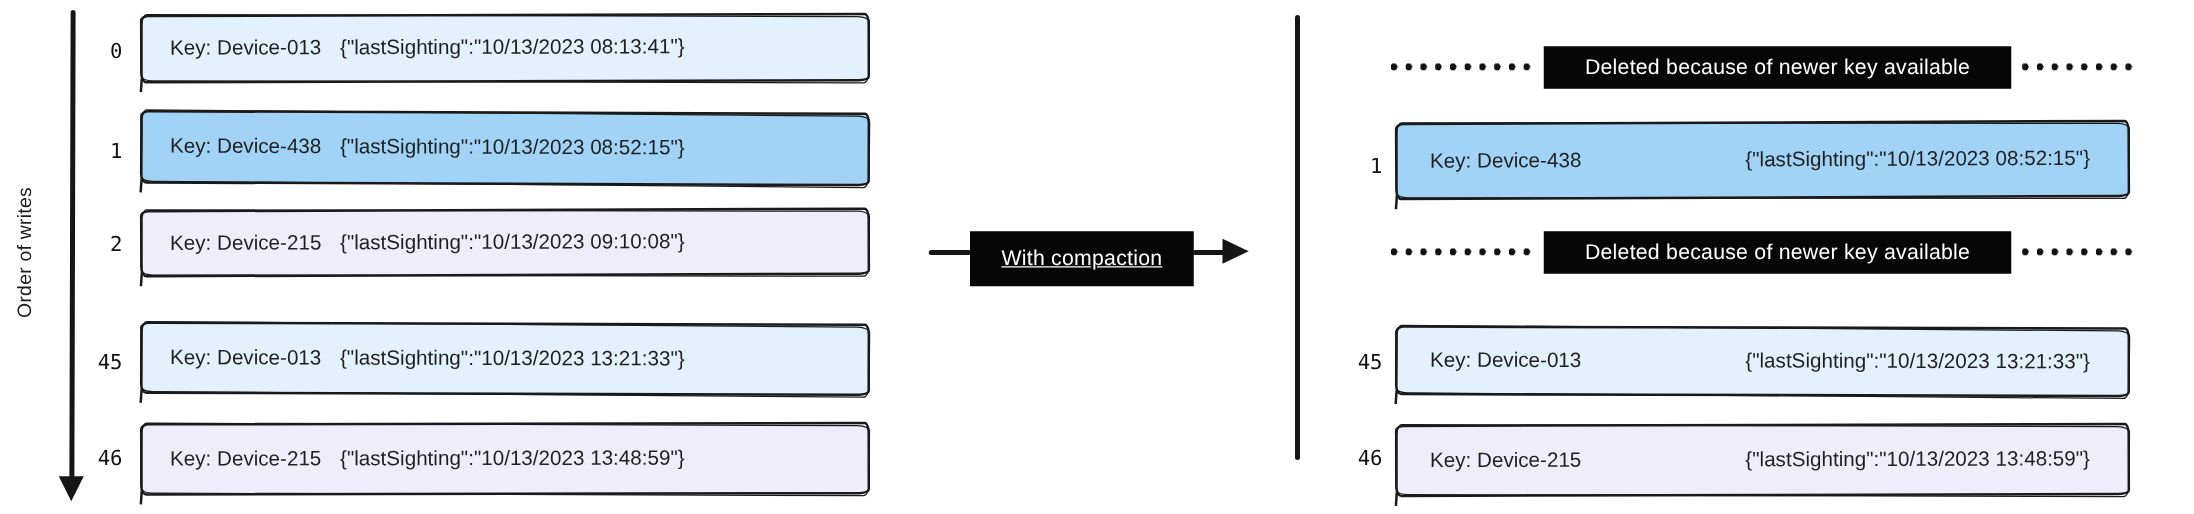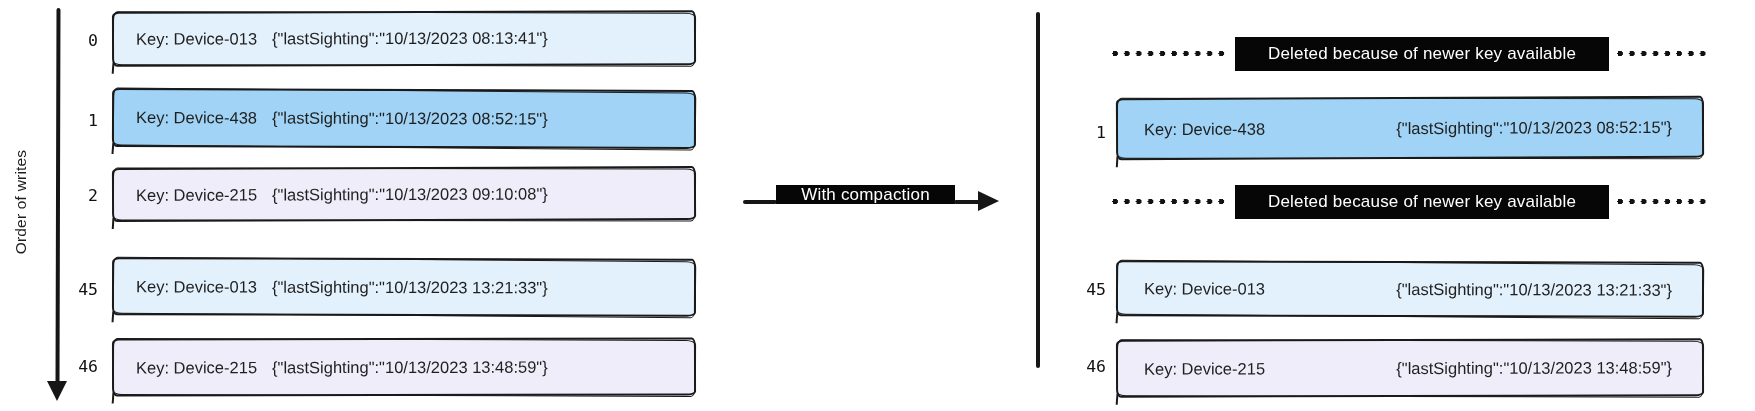--- a/index.html
+++ b/index.html
@@ -44,21 +44,21 @@
   .rR45{top:261px;height:56px;transform:rotate(.15deg);}
   .rR46{top:339px;height:58px;transform:rotate(-.15deg);}
   
   .hline{position:absolute;height:3.6px;background:#161616;border-radius:2px;}
   .arr-l{left:743px;top:200px;width:34px;}
   .arr-r{left:954px;top:200px;width:26px;}
   .arr-head{position:absolute;left:978px;top:191px;width:0;height:0;
     border-top:10.5px solid transparent;border-bottom:10.5px solid transparent;border-left:21px solid #161616;}
   .black-label{position:absolute;display:flex;align-items:center;justify-content:center;
     background:#060606;color:#ffffff;font-size:17px;letter-spacing:.2px;white-space:nowrap;}
-  .compaction-label{left:776px;top:185px;width:179px;height:19px;}
+  .compaction-label{left:776px;top:185px;width:179px;height:44px;text-decoration:underline;}
   
   .right-line{position:absolute;left:1036px;top:12px;width:3.5px;height:356px;background:#161616;border-radius:2px;}
   .del-label1{left:1235px;top:37px;width:374px;height:34px;}
   .del-label2{left:1235px;top:185px;width:374px;height:34px;}
   .dots{position:absolute;height:7px;
     background-image:radial-gradient(circle 2.8px at 3.2px 3.4px, #121212 97%, transparent 100%);
     background-size:11.8px 7px;background-repeat:repeat-x;}
   .d1L{left:1112px;top:50px;width:116px;}
   .d1R{left:1617px;top:50px;width:90px;}
   .d2L{left:1112px;top:198px;width:116px;}

